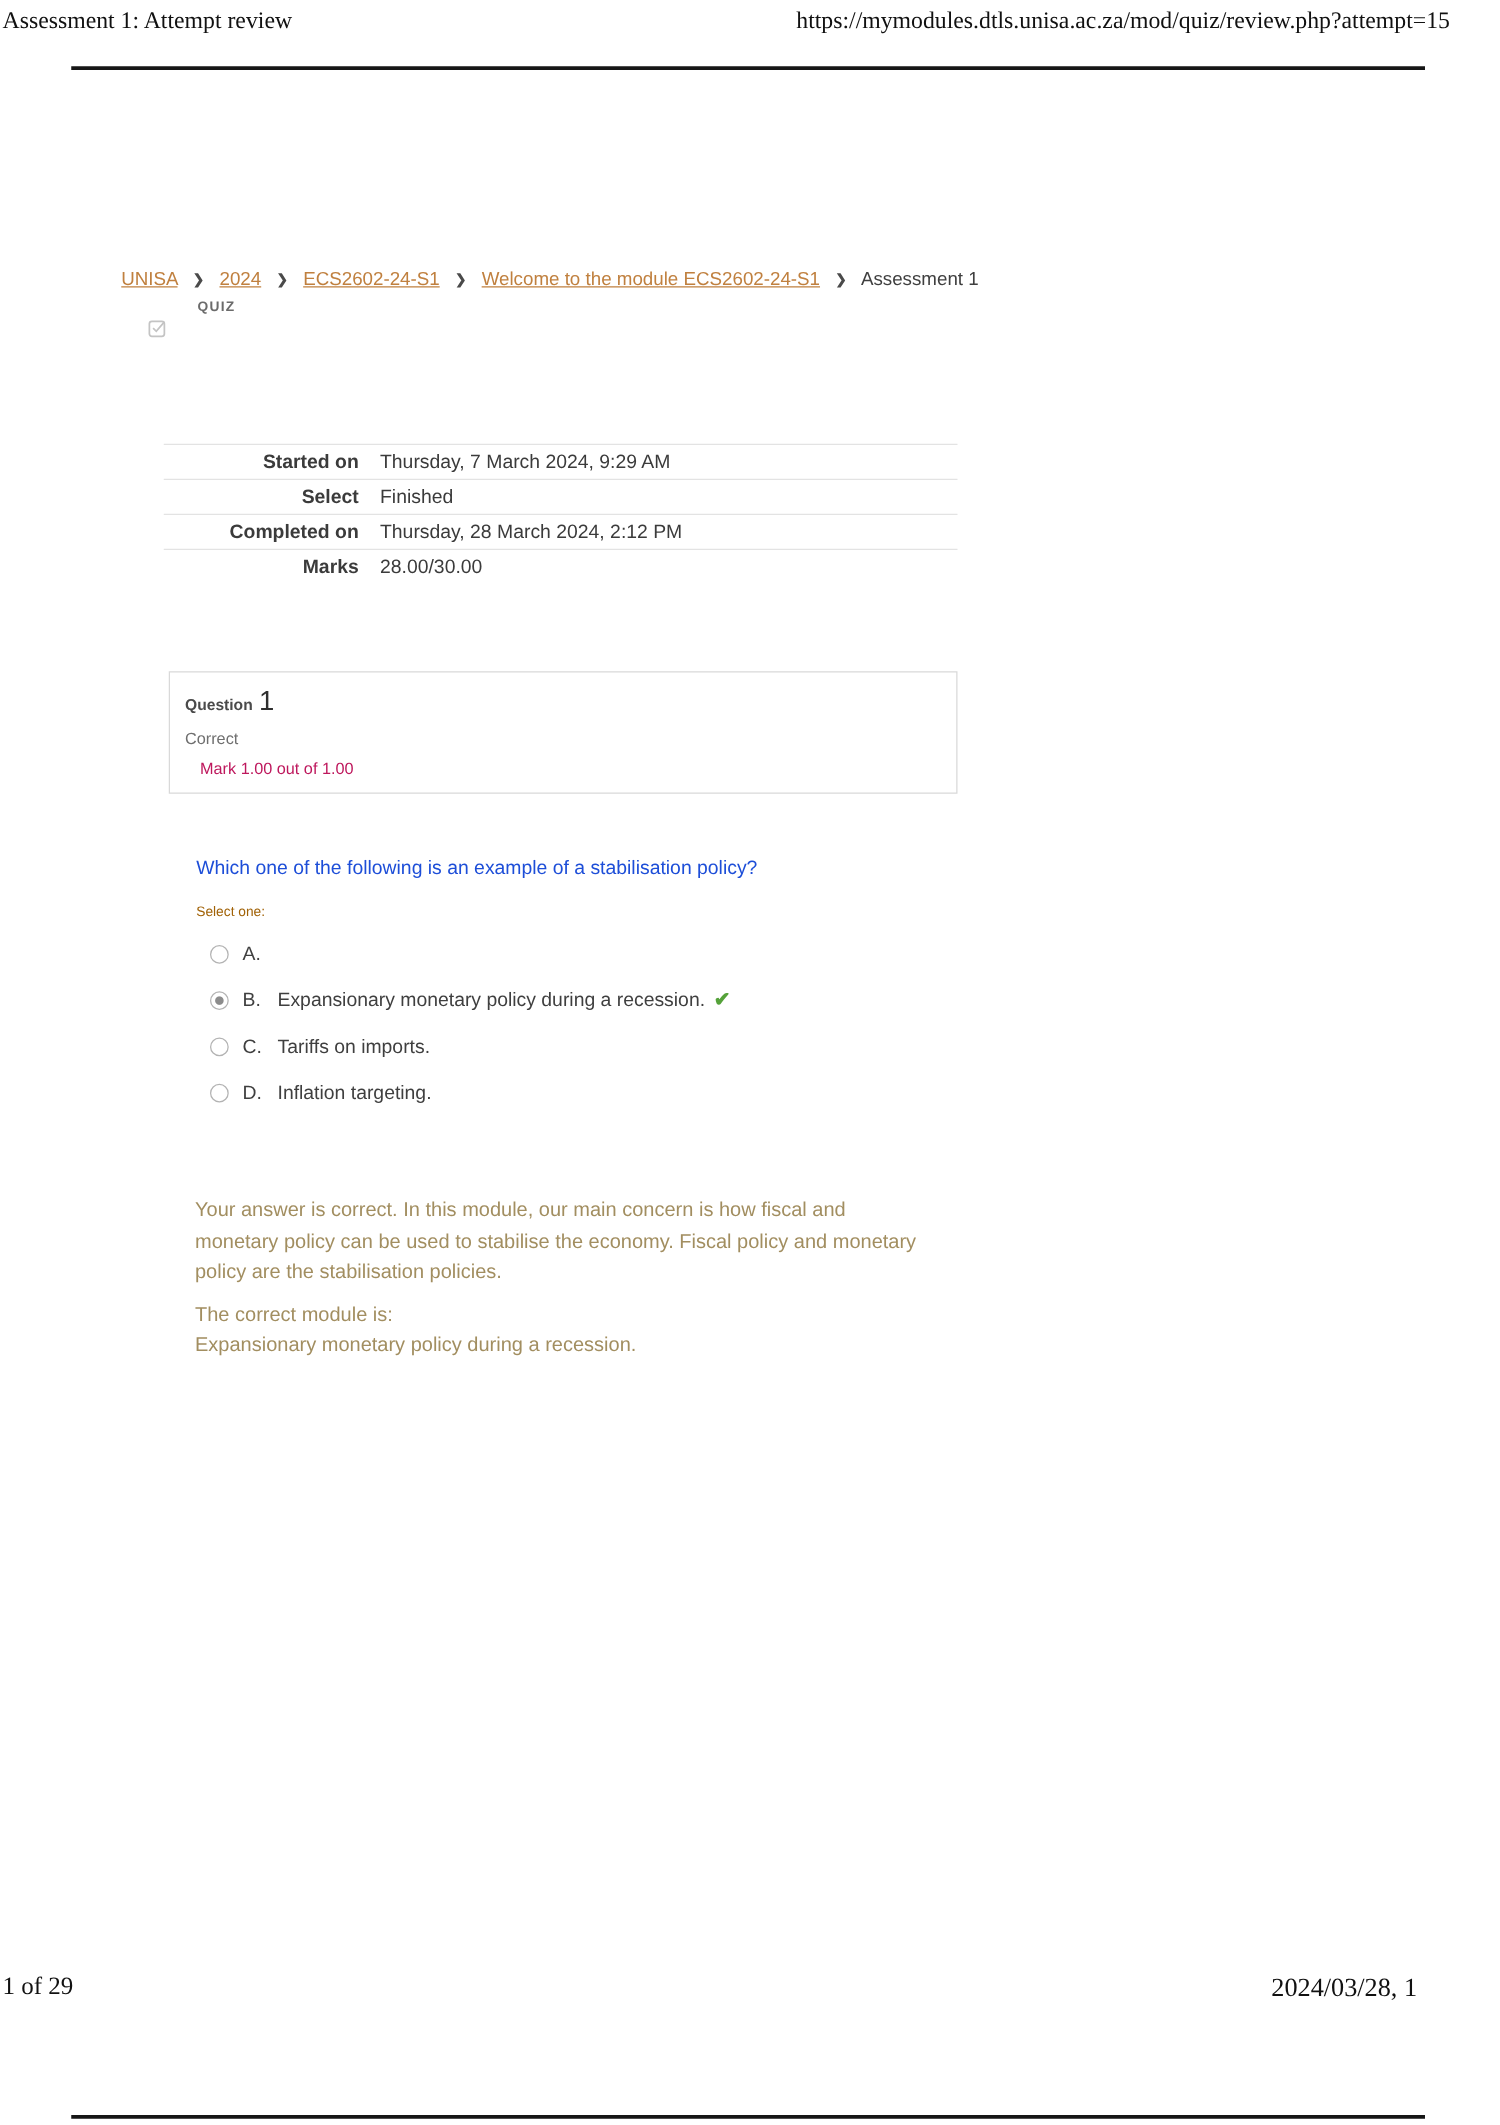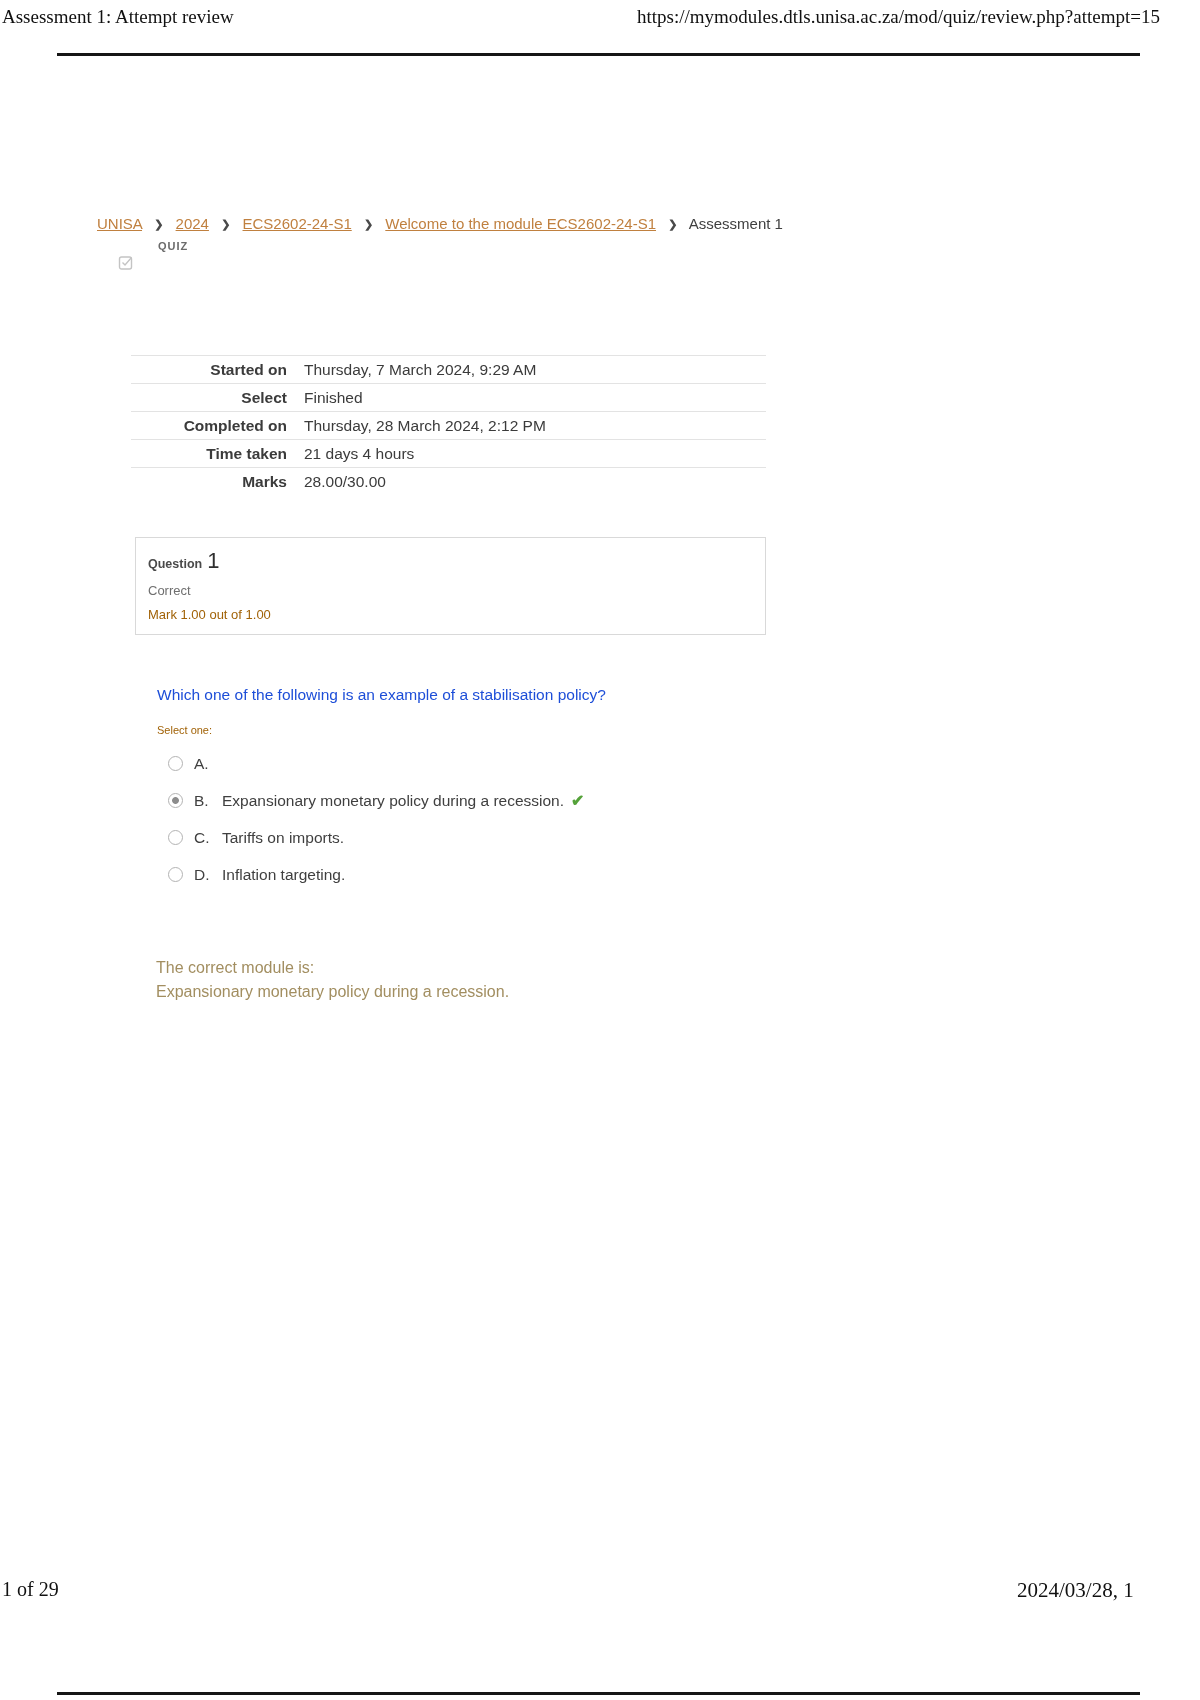--- a/index.html
+++ b/index.html
@@ -38,21 +38,21 @@
   .slabel{width:156px;min-width:156px;text-align:right;padding-right:17px;font-weight:bold;color:#3b3b3b;}
   .svalue{color:#3b3b3b;}
   .svalue b{font-weight:bold;}
 
   
   .qbox{position:absolute;left:135px;top:537px;width:631px;box-sizing:border-box;
         border:1px solid #d9d9d9;background:#ffffff;padding:10px 12px 12px 12px;}
   .qno-label{font-size:12.5px;font-weight:bold;color:#4a4a4a;}
   .qno-num{font-size:22px;color:#2f2f2f;margin-left:5px;}
   .qstatus{font-size:13px;color:#6f6f6f;margin-top:9px;}
-  .qmark{font-size:13px;color:#a16207;margin-top:9px;}
+  .qmark{font-size:13px;color:#be185d;margin-top:9px;margin-left:12px;}
 
   
   .qtext{position:absolute;left:157px;top:685px;width:560px;font-size:15.5px;color:#1d4ed8;line-height:20px;}
   .select-one{position:absolute;left:157px;top:724px;font-size:11px;color:#a16207;}
   .options{position:absolute;left:168px;top:753px;}
   .option{display:flex;align-items:flex-start;margin-bottom:16px;line-height:21px;cursor:pointer;}
   .radio{width:13px;height:13px;min-width:13px;border:1.5px solid #b3b3b3;border-radius:50%;
          margin-top:3px;background:#ffffff;}
   .radio.selected{background:radial-gradient(circle at 50% 50%, #8c8c8c 0 3px, rgba(0,0,0,0) 3.8px);}
   .letter{width:28px;min-width:28px;margin-left:11px;font-size:15.5px;color:#3f3f3f;}
@@ -101,24 +101,20 @@
     </div>
     <div class="srow">
       <div class="slabel">Select</div>
       <div class="svalue">Finished</div>
     </div>
     <div class="srow">
       <div class="slabel">Completed on</div>
       <div class="svalue">Thursday, 28 March 2024, 2:12 PM</div>
     </div>
     <div class="srow">
-      <div class="slabel">Time taken</div>
-      <div class="svalue">21 days 4 hours</div>
-    </div>
-    <div class="srow">
       <div class="slabel">Marks</div>
       <div class="svalue">28.00/30.00</div>
     </div>
   </div>
 
   <div class="qbox">
     <div>
       <span class="qno-label">Question</span><span class="qno-num">1</span>
     </div>
     <div class="qstatus">Correct</div>
@@ -145,20 +141,21 @@
       <span class="otext">Tariffs on imports.</span>
     </div>
     <div class="option">
       <span class="radio"></span>
       <span class="letter">D.</span>
       <span class="otext">Inflation targeting.</span>
     </div>
   </div>
 
   <div class="feedback">
+    <p class="fb-general">Your answer is correct. In this module, our main concern is how fiscal and monetary policy can be used to stabilise the economy. Fiscal policy and monetary policy are the stabilisation policies.</p>
     <div class="fb-intro">The correct module is:</div>
     <div class="fb-answer">Expansionary monetary policy during a recession.</div>
   </div>
 
   <div class="pf-left">1 of 29</div>
   <div class="pf-right">2024/03/28, 1</div>
   <div class="rule rule-bottom"></div>
 
 </div>
 

